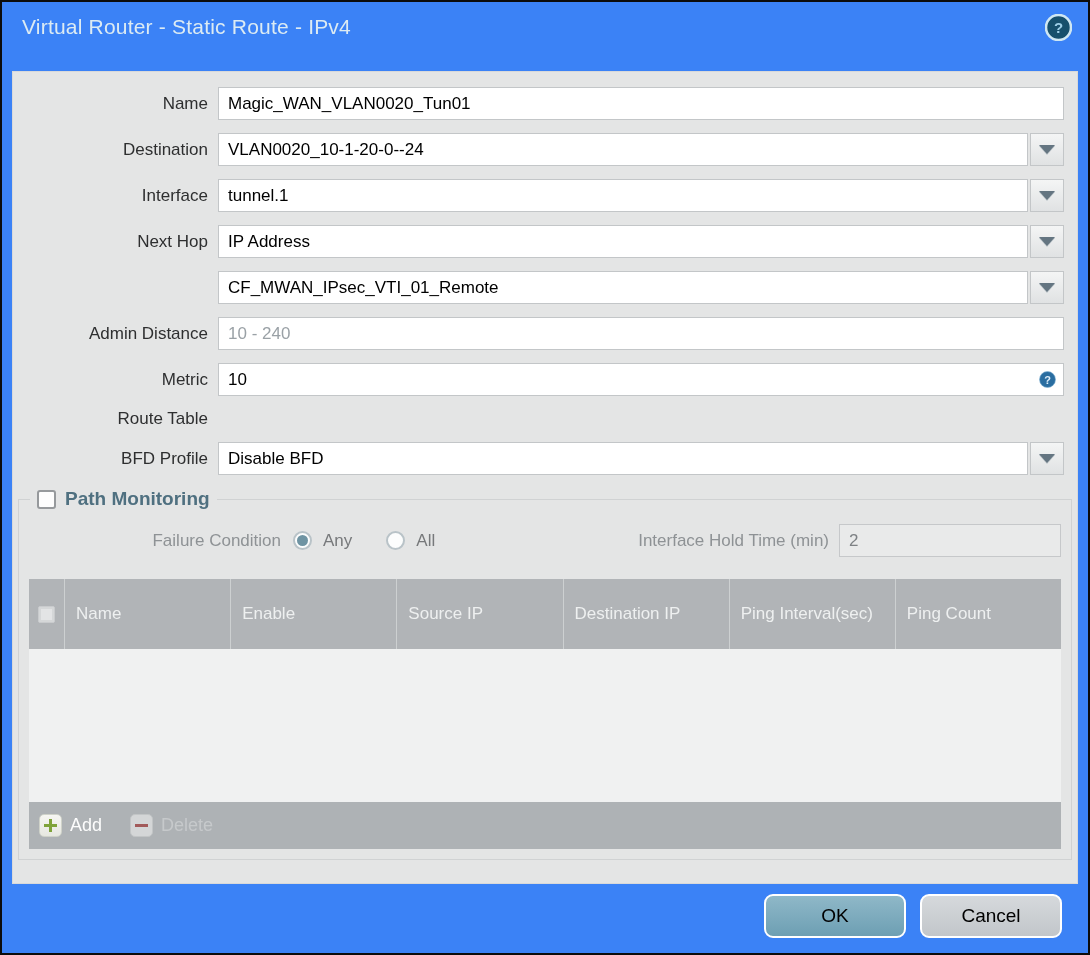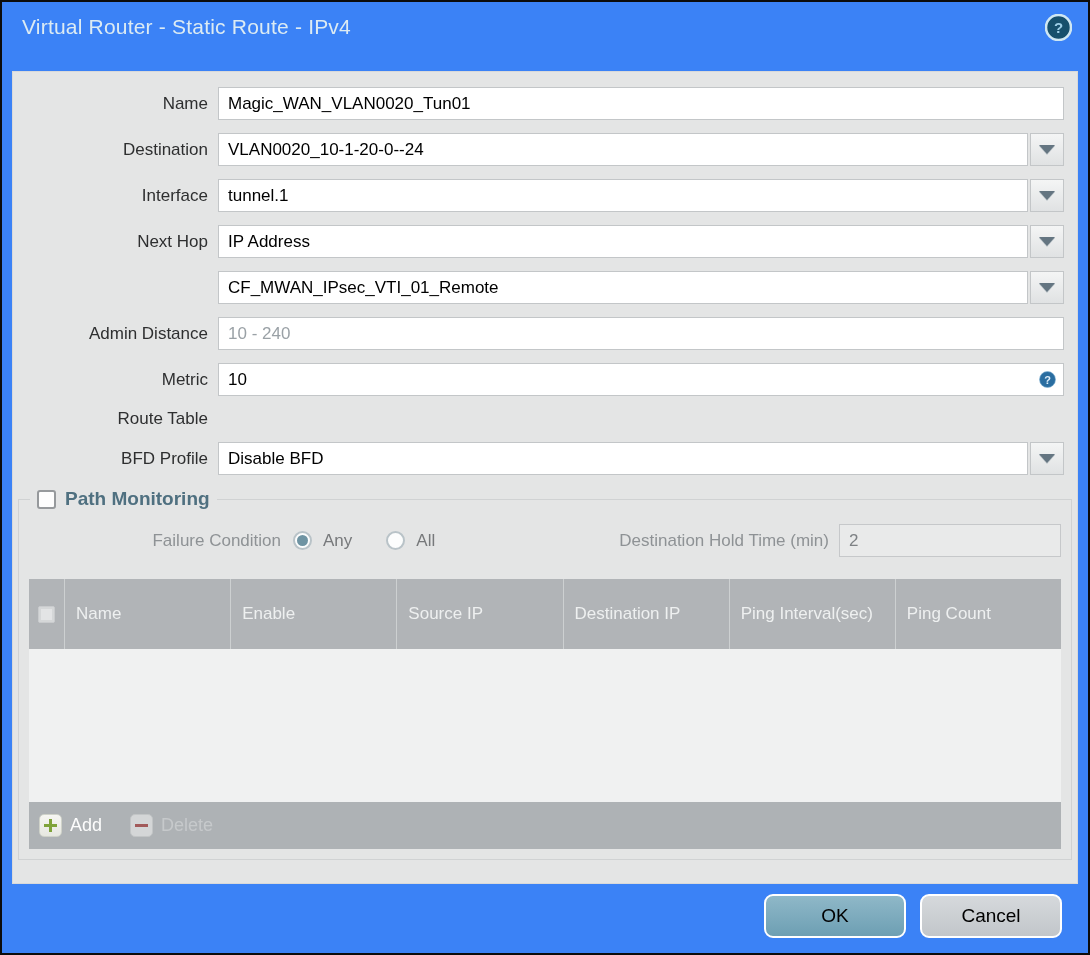--- a/index.html
+++ b/index.html
@@ -243,21 +243,21 @@
         <span class="fc-label">Failure Condition</span>
         <span class="radio-opt">
           <span class="radio sel"></span>
           <span class="radio-text">Any</span>
         </span>
         <span class="radio-opt">
           <span class="radio"></span>
           <span class="radio-text">All</span>
         </span>
         <span class="pht">
-          <span class="pht-label">Destination Hold Time (min)</span>
+          <span class="pht-label">Interface Hold Time (min)</span>
           <input class="pht-input" type="text" value="2" style="">
         </span>
       </div>
 
       <div class="pm-table">
         <div class="thead">
           <div class="th check">
             <span class="th-cbox"></span>
           </div>
           <div class="th">Name</div>

